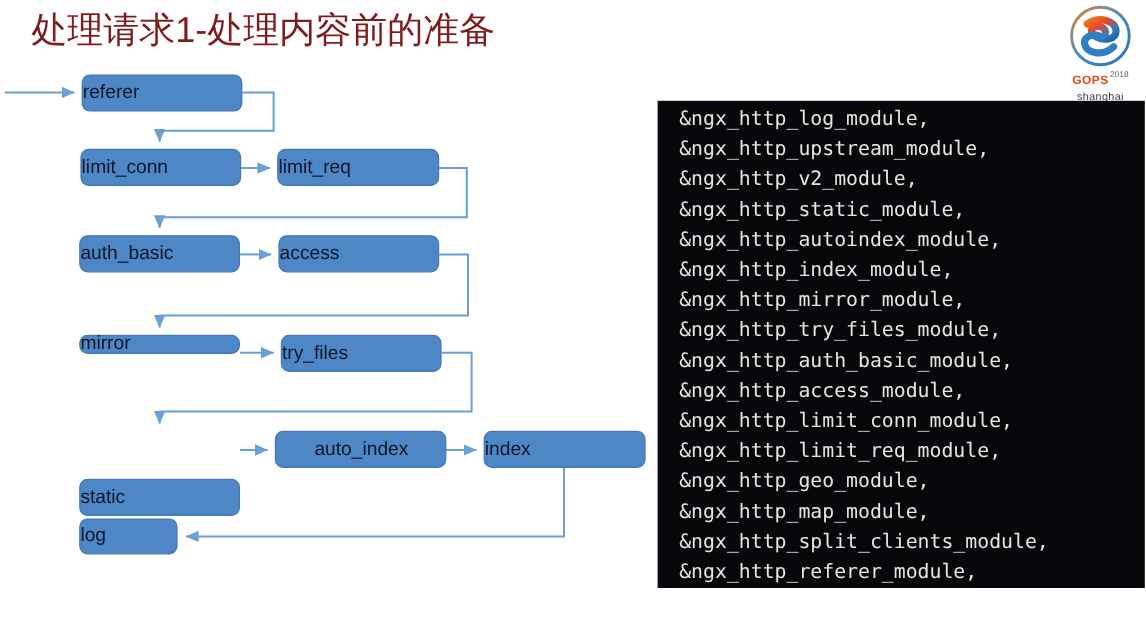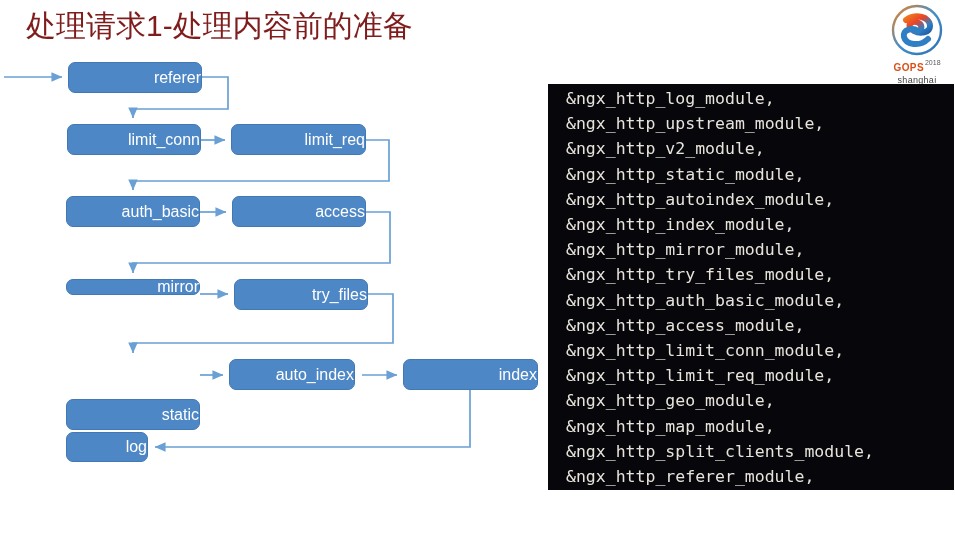--- a/index.html
+++ b/index.html
@@ -34,23 +34,23 @@
     display:block;font-size:9px;color:#3f3f3f;margin-top:2px;letter-spacing:.3px;
   }
 
   
   .flow{position:absolute;left:0;top:0;width:548px;height:490px;}
   .node{
     position:absolute;
     background:#4e87c6;
     border:1px solid #4278b4;
     border-radius:7px;
-    color:#ffffff;
+    color:#0f172a;
     font-size:16px;
-    display:flex;align-items:center;justify-content:flex-end;
+    display:flex;align-items:center;justify-content:flex-start;
     box-sizing:border-box;
     white-space:nowrap;
   }
   .conn{position:absolute;left:0;top:0;width:548px;height:490px;pointer-events:none;}
 
   
   .code-panel{
     position:absolute;left:548px;top:84px;width:406px;height:406px;
     background:#07070b;
     overflow:hidden;
@@ -161,21 +161,21 @@
     </div>
     <div class="node" style="left:66px;top:279px;width:134px;height:16px;">
       <span>mirror</span>
     </div>
     <div class="node" style="left:234px;top:279px;width:134px;height:31px;">
       <span>try_files</span>
     </div>
     <div class="node" style="left:66px;top:359px;width:134px;height:31px;margin-top:40px;">
       <span>static</span>
     </div>
-    <div class="node" style="left:229px;top:359px;width:126px;height:31px;">
+    <div class="node" style="left:229px;top:359px;width:143px;height:31px;padding-left:32px;">
       <span>auto_index</span>
     </div>
     <div class="node" style="left:403px;top:359px;width:135px;height:31px;">
       <span>index</span>
     </div>
     <div class="node" style="left:66px;top:432px;width:82px;height:30px;">
       <span>log</span>
     </div>
   </div>
 

